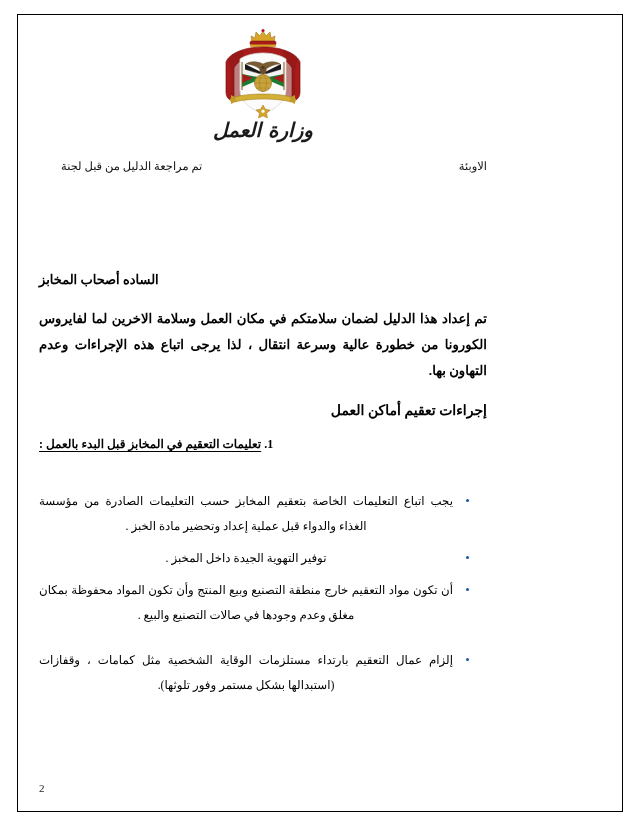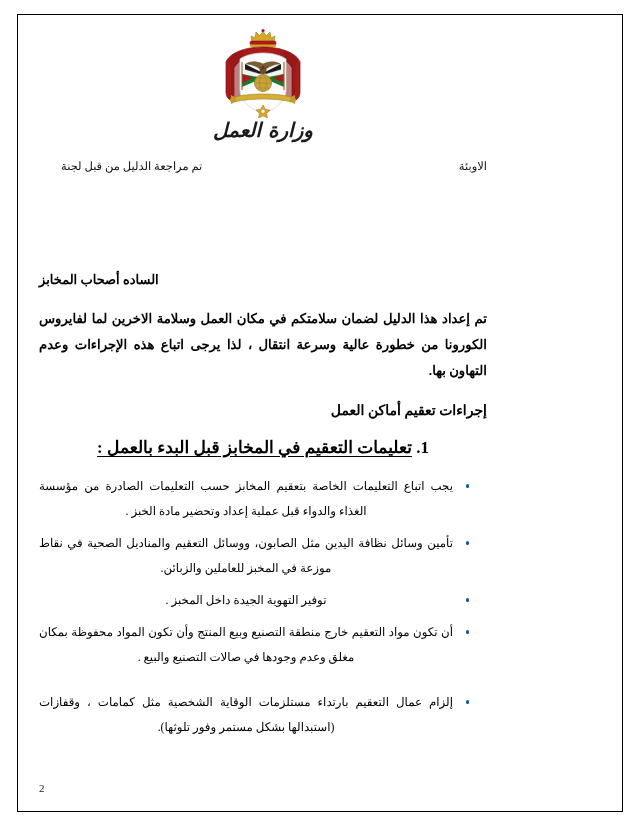--- a/index.html
+++ b/index.html
@@ -91,24 +91,24 @@
 
   .section-title {
     font-size: 14px;
     font-weight: 700;
     text-align: right;
     margin: 0 0 14px 0;
     line-height: 1.5;
   }
 
   .numbered-heading {
-    font-size: 17px;
-    font-weight: 700;
-    text-align: center;
-    margin: 0 0 14px 0;
+    font-size: 12px;
+    font-weight: 700;
+    text-align: left;
+    margin: 0 0 36px 0;
     line-height: 1.5;
   }
   .numbered-heading .underlined {
     text-decoration: underline;
     text-underline-offset: 3px;
   }
 
   
   ul.bullets {
     list-style: none;
@@ -220,21 +220,20 @@
 
     <h2 class="section-title">إجراءات تعقيم أماكن العمل</h2>
 
     <h3 class="numbered-heading">
       <span>1.</span>
       <span class="underlined">تعليمات التعقيم في المخابز قبل البدء بالعمل :</span>
     </h3>
 
     <ul class="bullets">
       <li>يجب اتباع التعليمات الخاصة بتعقيم المخابز حسب التعليمات الصادرة من مؤسسة الغذاء والدواء قبل عملية إعداد وتحضير مادة الخبز .</li>
-      <li>تأمين وسائل نظافة اليدين مثل الصابون، ووسائل التعقيم والمناديل الصحية في نقاط موزعة في المخبز للعاملين  والزبائن.</li>
       <li>توفير التهوية الجيدة داخل المخبز .</li>
       <li>أن تكون مواد التعقيم خارج منطقة التصنيع وبيع المنتج وأن تكون المواد محفوظة بمكان مغلق وعدم وجودها في صالات التصنيع والبيع .</li>
       <li class="gap-above">إلزام عمال التعقيم بارتداء مستلزمات الوقاية الشخصية مثل  كمامات ، وقفازات (استبدالها بشكل مستمر وفور تلوثها).</li>
     </ul>
 
   </div>
 
   <div class="page-number">2</div>
 
 </div>

